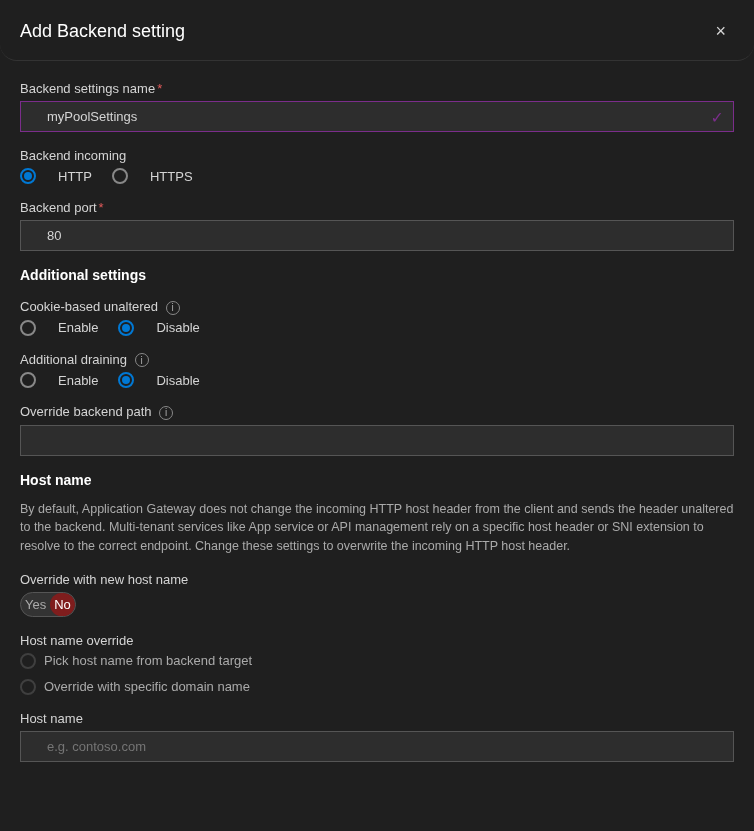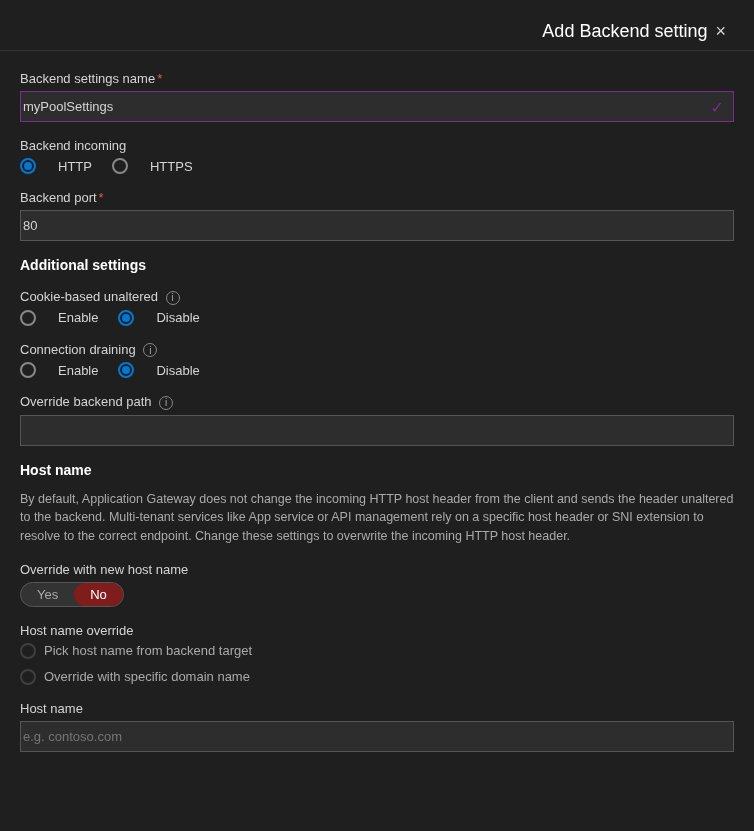--- a/index.html
+++ b/index.html
@@ -19,23 +19,24 @@
       background: #1f1f1f;
       width: 754px;
       min-height: 831px;
       padding: 0;
       position: relative;
     }
 
     .panel-header {
       display: flex;
       align-items: center;
-      justify-content: flex-end;
-      padding: 18px 20px 6px 20px;
+      justify-content: space-between;
+      padding: 18px 20px 16px 20px;
       border-bottom: 1px solid #333;
+      border-radius: 17px;
     }
 
     .panel-title {
       font-size: 18px;
       font-weight: 400;
       color: #ffffff;
     }
 
     .close-btn {
       background: none;
@@ -82,21 +83,21 @@
       margin-left: 4px;
       cursor: pointer;
       vertical-align: middle;
     }
 
     .text-input {
       width: 100%;
       background: #2d2d2d;
       border: 1px solid #555;
       color: #d4d4d4;
-      padding: 7px 2px;
+      padding: 7px 26px;
       font-size: 13px;
       outline: none;
     }
 
     .text-input.has-checkmark {
       border-color: #7b2d8b;
     }
 
     .input-wrapper {
       position: relative;
@@ -184,21 +185,21 @@
     .toggle-group {
       display: flex;
       background: #333;
       border-radius: 20px;
       overflow: hidden;
       width: fit-content;
       border: 1px solid #555;
     }
 
     .toggle-option {
-      padding: 4px 16px;
+      padding: 4px 4px;
       font-size: 13px;
       cursor: pointer;
       border-radius: 20px;
       color: #d4d4d4;
       transition: background 0.15s;
     }
 
     .toggle-option.active-no {
       background: #7f1d1d;
       color: #fff;
@@ -284,21 +285,21 @@
         </label>
         <label class="radio-label">
           <input type="radio" class="radio-input" name="cookie_affinity" checked="" style="">
           <span>Disable</span>
         </label>
       </div>
     </div>
 
     <div class="form-group">
       <label class="form-label">
-        <span>Connection draining</span>
+        <span>Additional draining</span>
         <span class="info-icon">i</span>
       </label>
       <div class="radio-group">
         <label class="radio-label">
           <input type="radio" class="radio-input" name="connection_draining" style="">
           <span>Enable</span>
         </label>
         <label class="radio-label">
           <input type="radio" class="radio-input" name="connection_draining" checked="" style="">
           <span>Disable</span>

